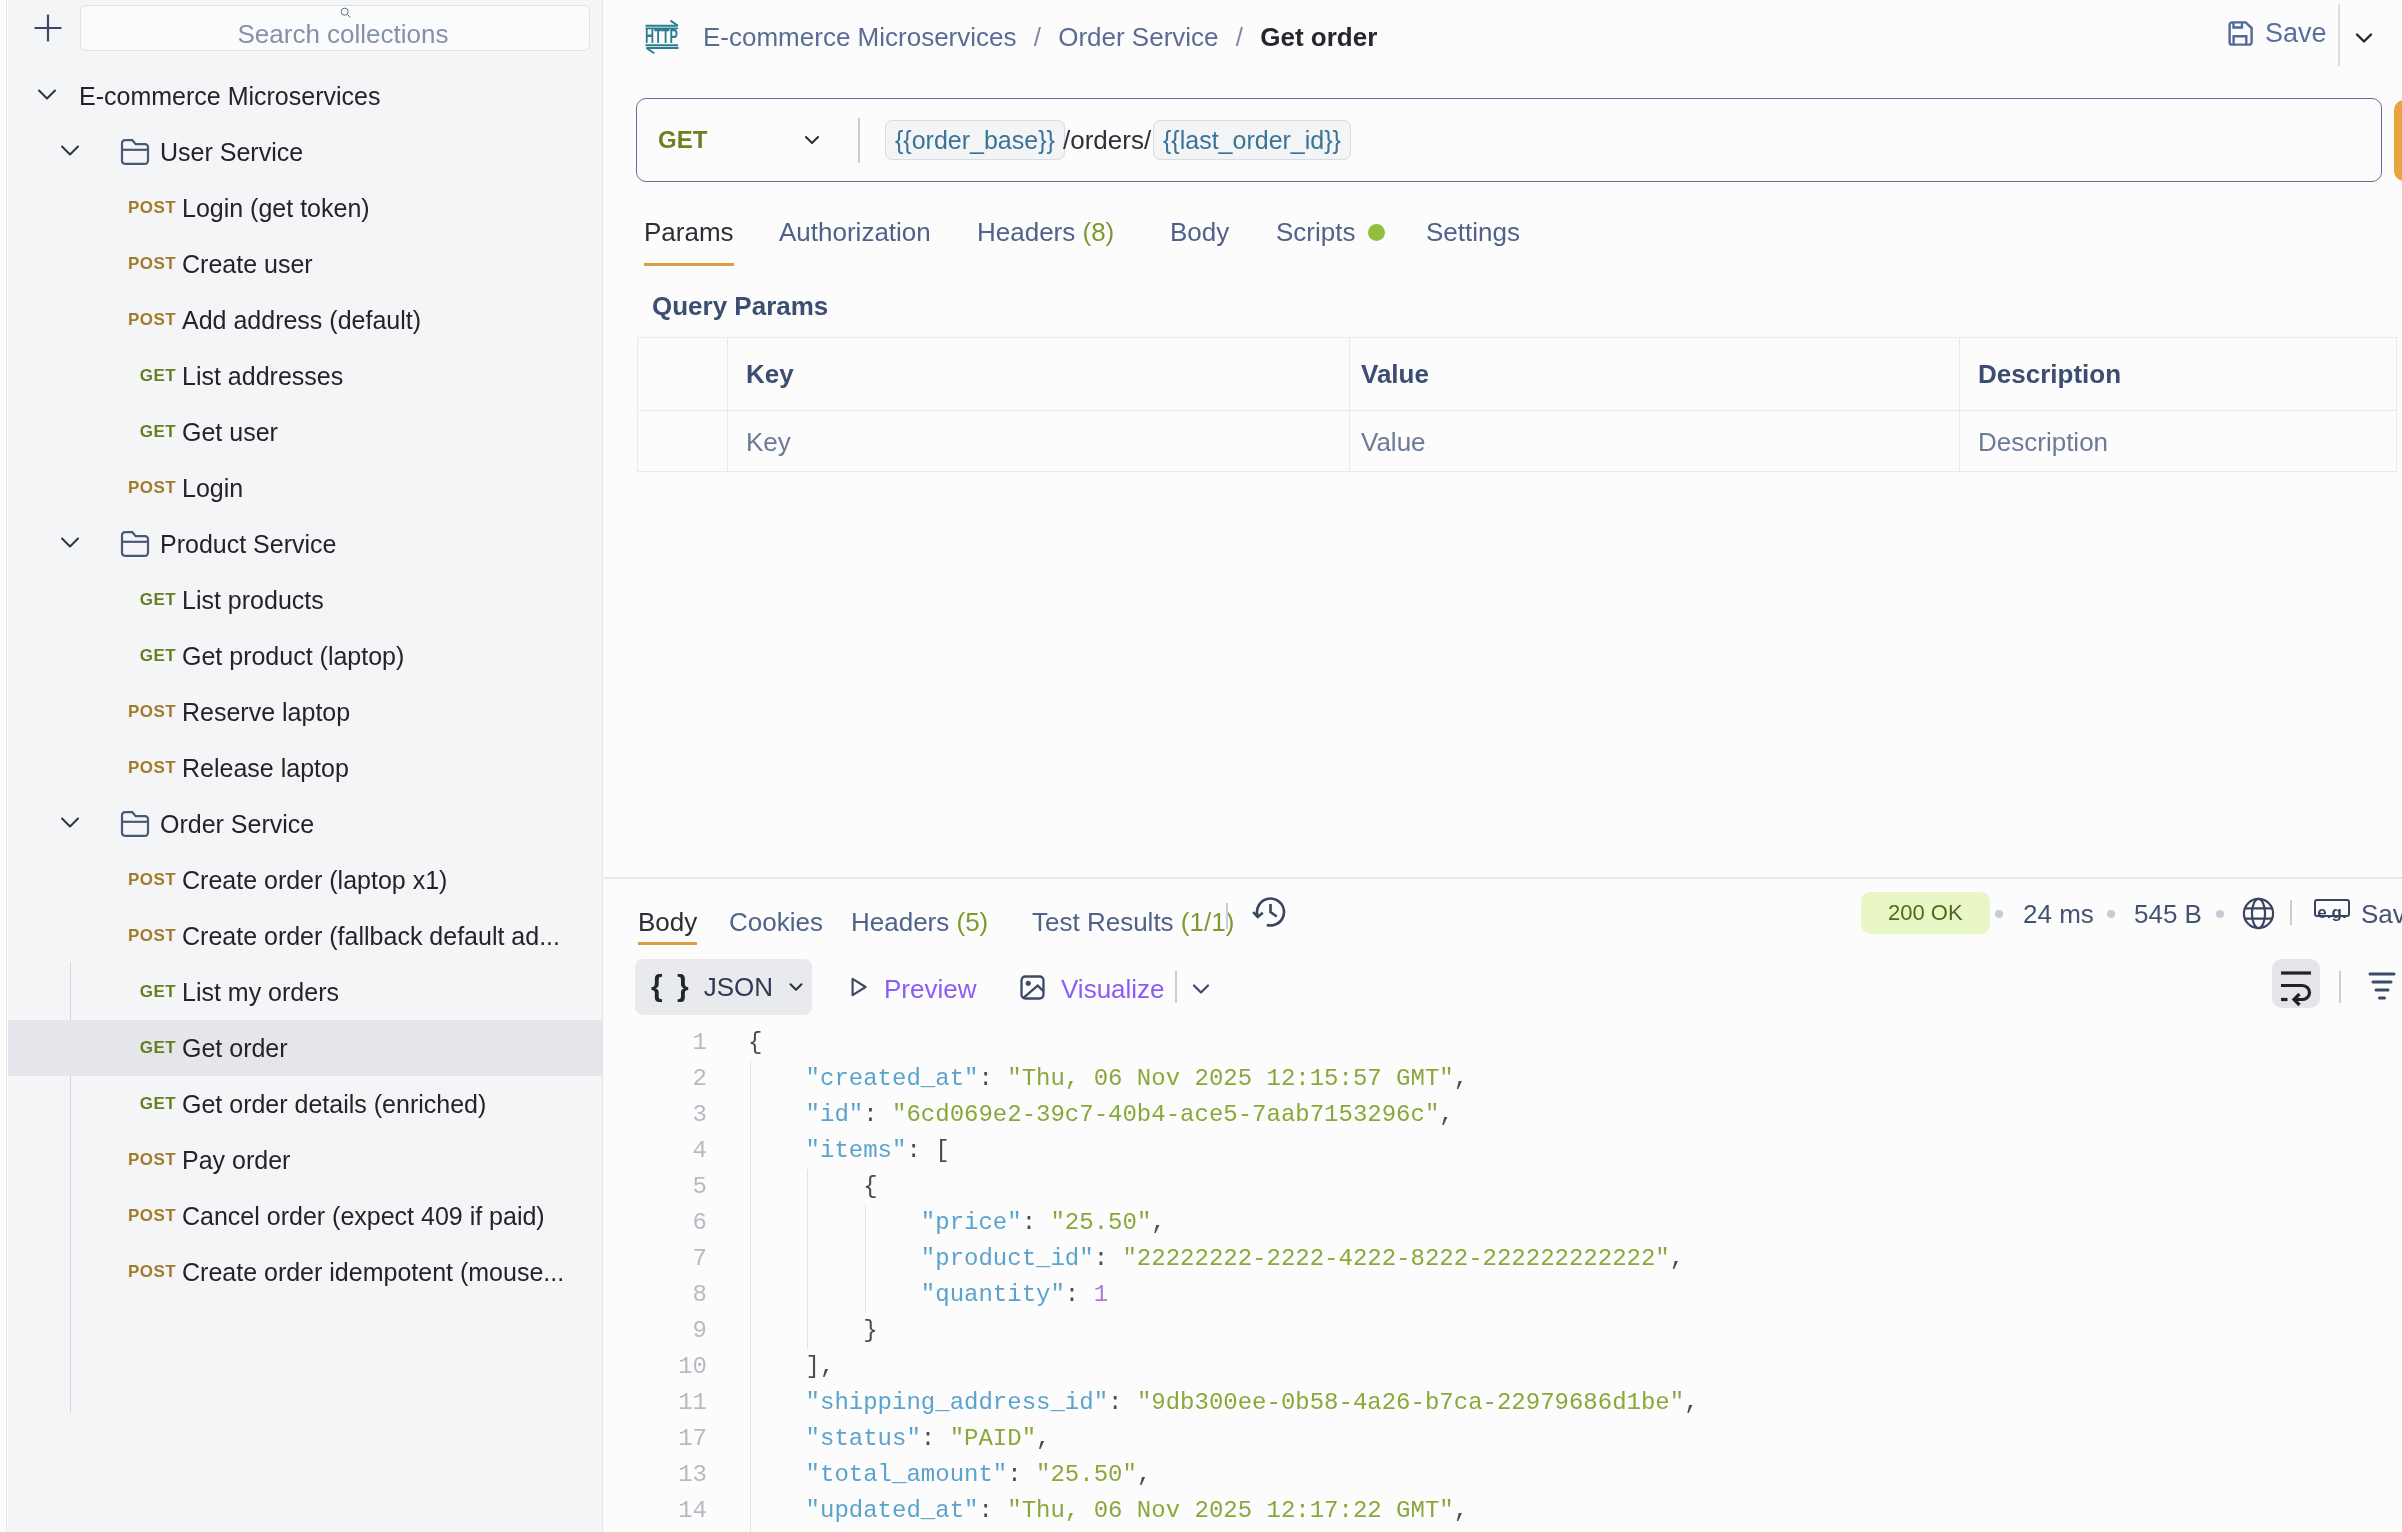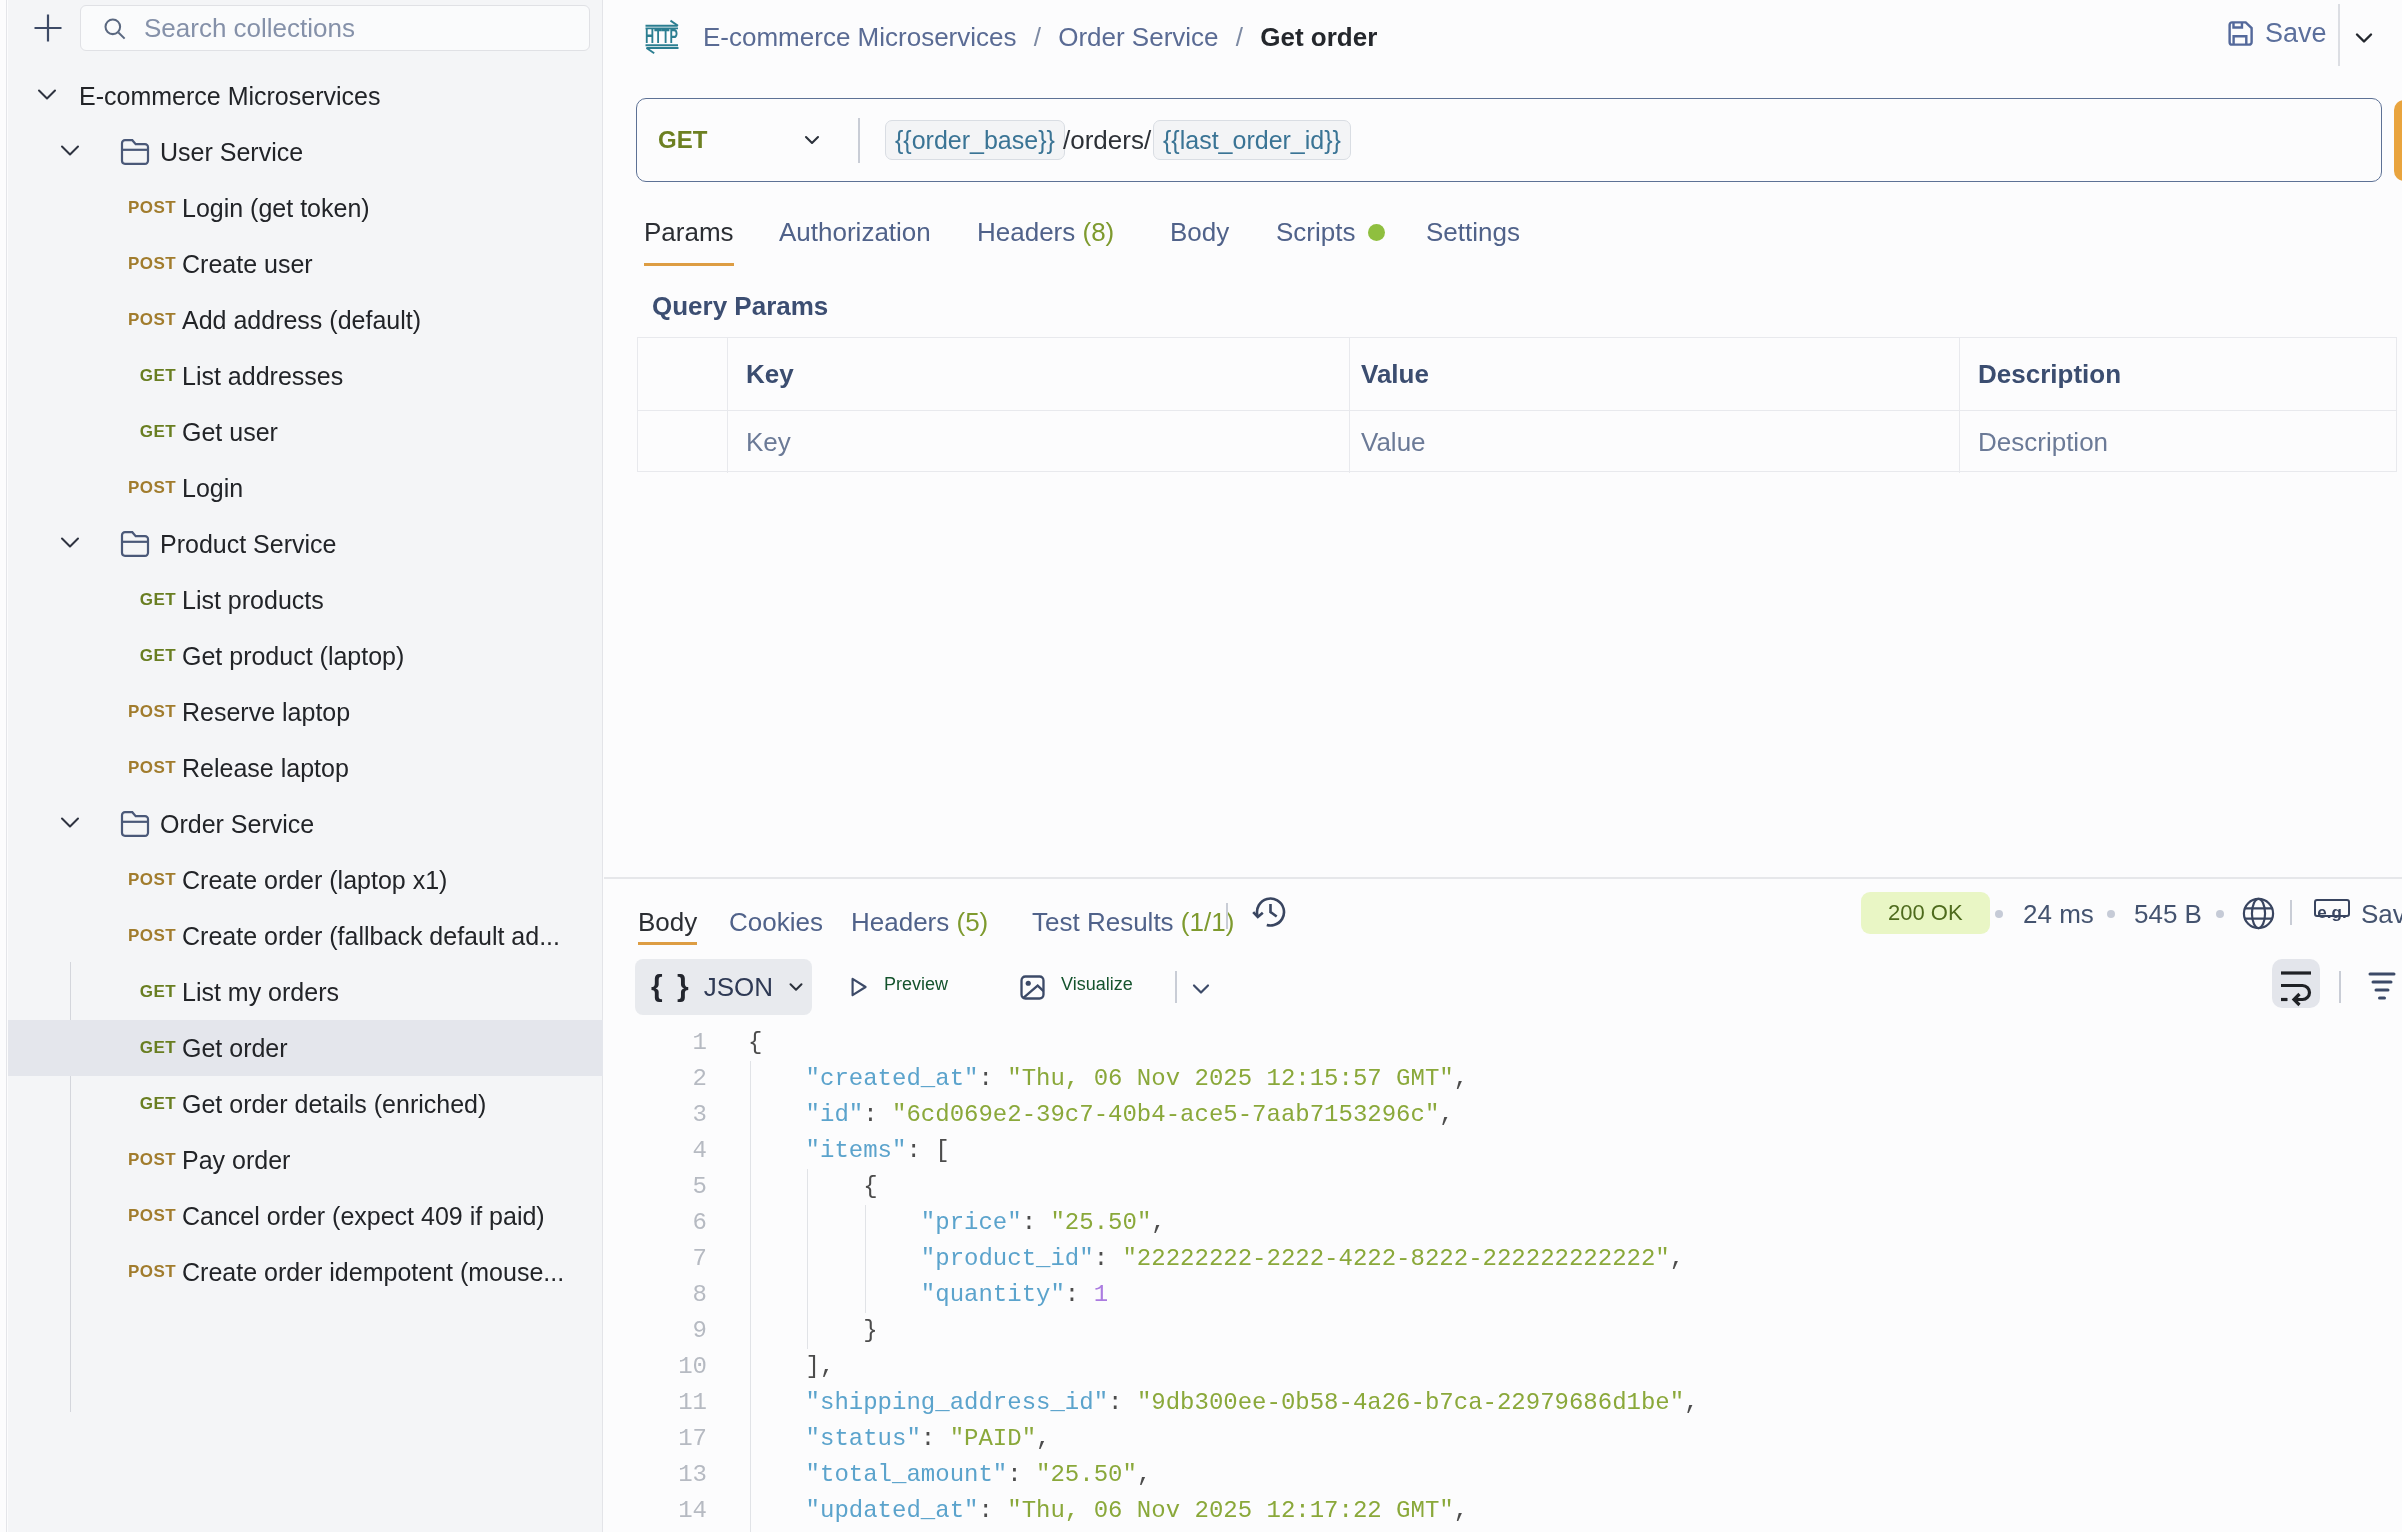--- a/index.html
+++ b/index.html
@@ -1,20 +1,20 @@
 <!DOCTYPE html>
 <html><head>
 <meta charset="utf-8">
 <style>
 * { margin:0; padding:0; box-sizing:border-box; }
 html,body { width:2402px; height:1532px; overflow:hidden; }
 body { font-family:"Liberation Sans", sans-serif; background:#fcfcfd; position:relative; }
 #leftstrip { position:absolute; left:0; top:0; width:7px; height:1532px; background:#fcfcfd; border-right:1px solid #e4e5e9; }
 #sidebar { position:absolute; left:8px; top:0; width:595px; height:1532px; background:#f4f5f7; border-right:1px solid #e3e4e8; }
-#searchbox { position:absolute; left:72px; top:5px; width:510px; height:46px; background:#fafbfc; border:1px solid #e0e1e5; border-radius:6px; display:flex; align-items:center; }
+#searchbox { position:absolute; left:72px; top:5px; width:510px; height:46px; background:#fafbfc; border:1px solid #e0e1e5; border-radius:6px; display:flex; align-items:center;flex-direction:column; }
 #searchbox svg { margin-left:20px; }
 #searchbox .ph { color:#8591a9; font-size:26px; margin-left:16px; }
 #plusbtn { position:absolute; left:25px; top:13px; }
 .tree { position:absolute; left:0; top:68px; width:595px; }
 .trow { position:relative; height:56px; display:flex; align-items:center; }
 .trow.sel { background:#e4e6ec; }
 .chev { position:absolute; top:50%; margin-top:-11px; width:22px; height:22px; }
 .fold { position:absolute; top:50%; margin-top:-15px; width:30px; height:30px; }
 .mlabel { position:absolute; width:56px; left:112px; text-align:right; font-size:17px; font-weight:bold; letter-spacing:0.4px; top:50%; transform:translateY(-50%); }
 .m-post { color:#a17c2d; }
@@ -59,21 +59,21 @@
 .stab { position:absolute; font-size:26px; color:#50628a; padding-top:10px; padding-bottom:4px; white-space:nowrap; }
 .stab.active { color:#2b2e33; border-bottom:3px solid #dd9d43; }
 .stab .cnt { color:#7e9a2e; }
 #okpill { background:#e9f6c5; color:#4e6b1d; font-size:22px; border-radius:9px; height:42px; line-height:42px; padding:0 27px; }
 .sdot { width:8px; height:8px; border-radius:50%; background:#c6cbd7; }
 .stxt { font-size:26px; color:#44536f; }
 
 #jsonchip { position:absolute; left:31px; top:959px; width:177px; height:56px; background:#e8eaee; border-radius:8px; display:flex; align-items:center; }
 #jsonchip .br { font-size:30px; font-weight:600; color:#23262e; margin-left:16px; letter-spacing:3px; margin-top:-3px; }
 #jsonchip .jt { font-size:26px; color:#2f3a55; margin-left:12px; }
-.t2txt { font-size:18px; color:#14532d; }
+.t2txt { font-size:26px; color:#8b5cf6; }
 #wrapbtn { position:absolute; left:1668px; top:959px; width:48px; height:49px; background:#e3e5eb; border-radius:10px; }
 
 #code { position:absolute; left:0; top:1025px; width:1798px; height:507px; font-family:"Liberation Mono", monospace; font-size:24px; line-height:36px; white-space:pre; }
 #code .ln { position:absolute; left:0; width:103px; text-align:right; color:#b6bac2; }
 #code .cl { position:absolute; left:144px; }
 .jk { color:#5ba3cc; } .js { color:#8aa83a; } .jp { color:#4c4c4c; } .jn { color:#ab7be0; }
 .guide { position:absolute; width:1px; background:#e1e3e7; }
 </style>
 </head>
 <body>

